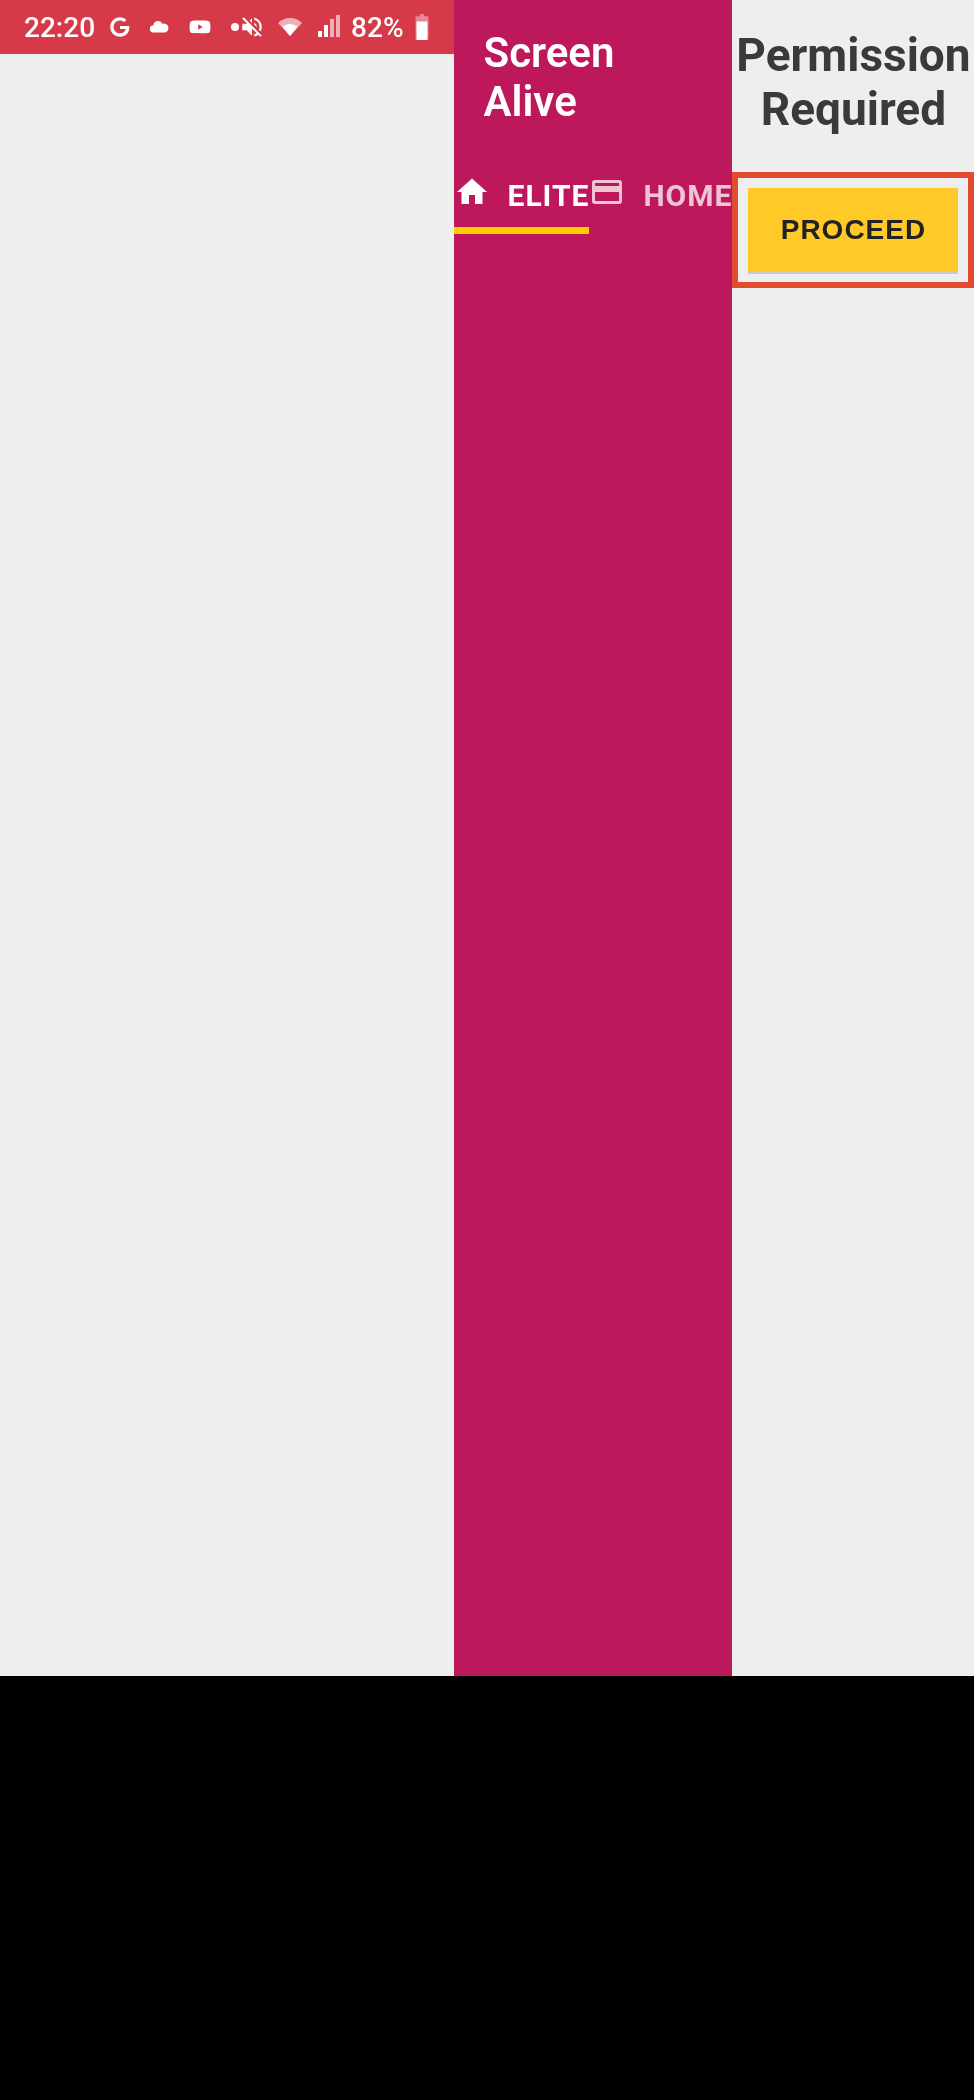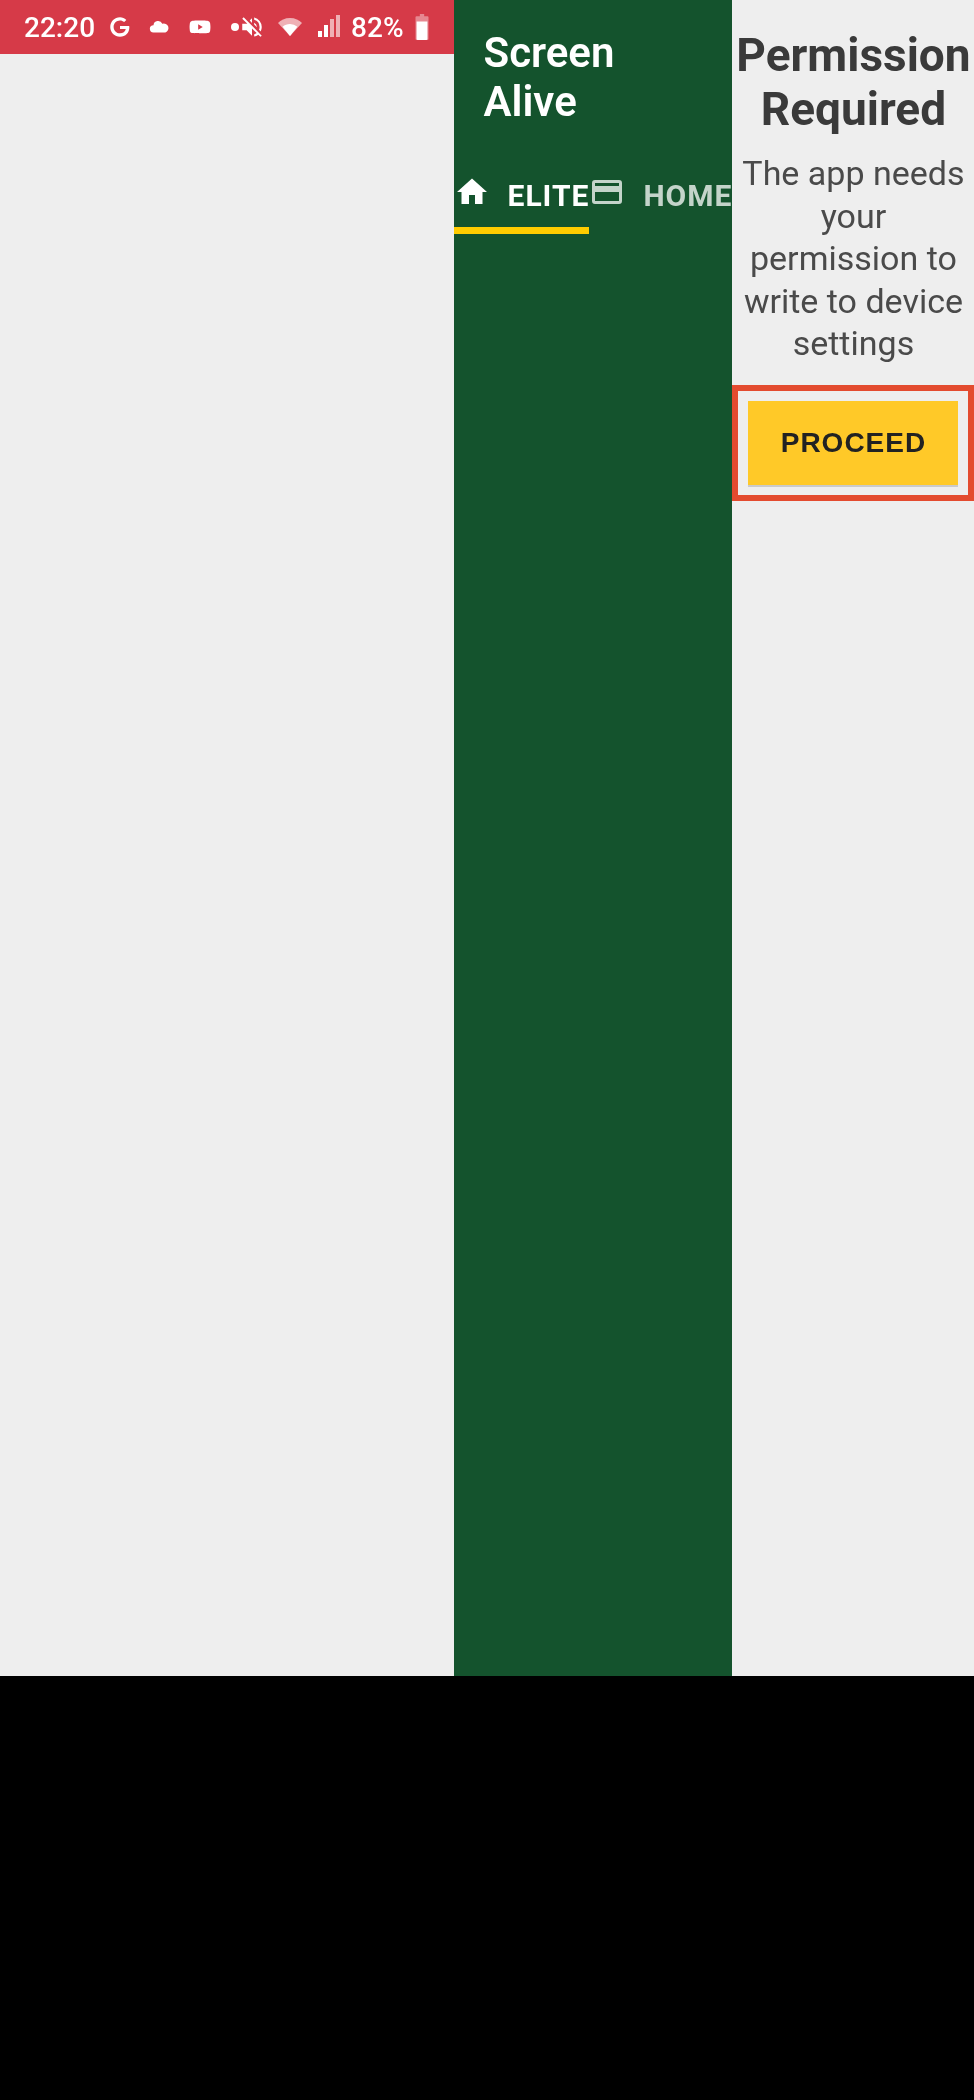--- a/index.html
+++ b/index.html
@@ -19,21 +19,21 @@
     font-weight: 500;
   }
   .status-left { display: flex; align-items: center; gap: 12px; }
   .status-right { display: flex; align-items: center; gap: 10px; }
   .status-ico { display: inline-flex; }
   .status-ico svg { fill: #fff; }
   .dot { width: 8px; height: 8px; border-radius: 50%; background: #fff; display: inline-block; margin-left: 4px; }
 
   
   .app-bar {
-    background: #14532d;
+    background: #be185d;
     color: #fff;
   }
   .app-title {
     padding: 28px 30px 30px;
     font-size: 42px;
     font-weight: 600;
   }
   .tabs {
     display: flex;
     height: 78px;
@@ -184,21 +184,20 @@
               <path d="M20 4H4a2 2 0 00-2 2v12a2 2 0 002 2h16a2 2 0 002-2V6a2 2 0 00-2-2zm0 14H4v-6h16v6zm0-10H4V6h16v2z"></path>
             </svg>
         </span>
         <span>HOME</span>
       </div>
     </div>
   </div>
 
   <div class="content">
     <div class="perm-title">Permission Required</div>
-    <div class="perm-desc">The app needs your permission to write to device settings</div>
     <div class="btn-wrap">
       <button class="proceed-btn">PROCEED</button>
     </div>
   </div>
 
   <div class="nav-bar">
     <div class="nav-pill"></div>
     <div class="nav-pill center"></div>
     <div class="nav-pill"></div>
   </div>

